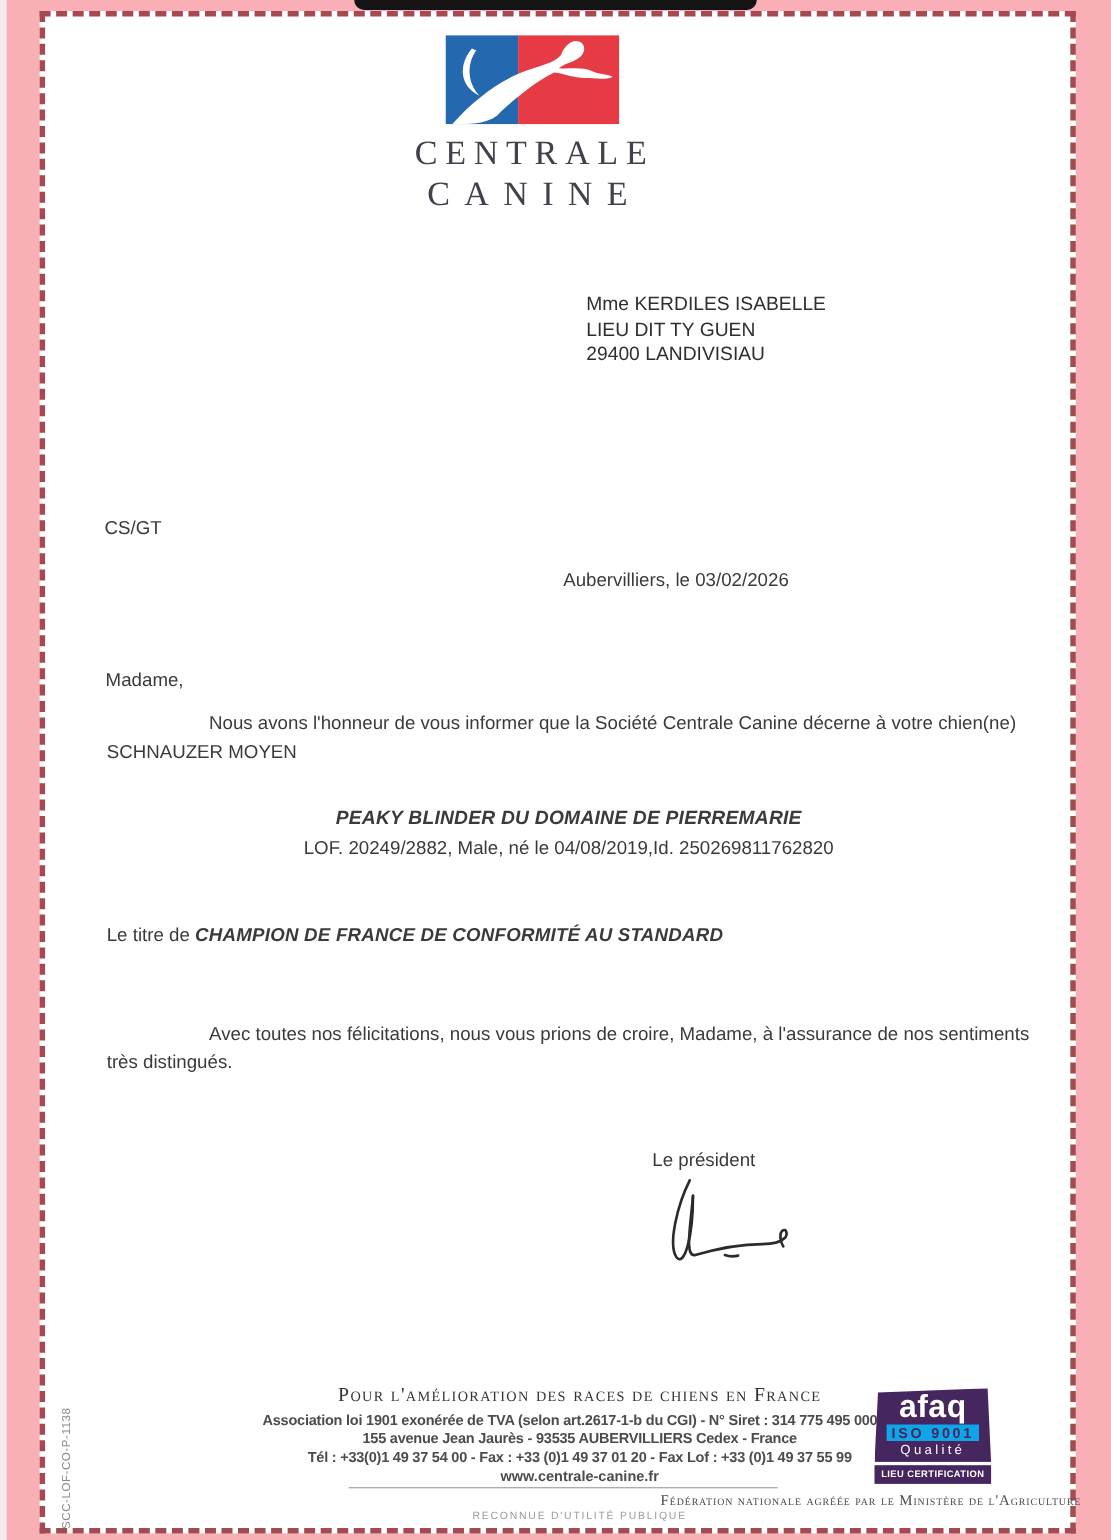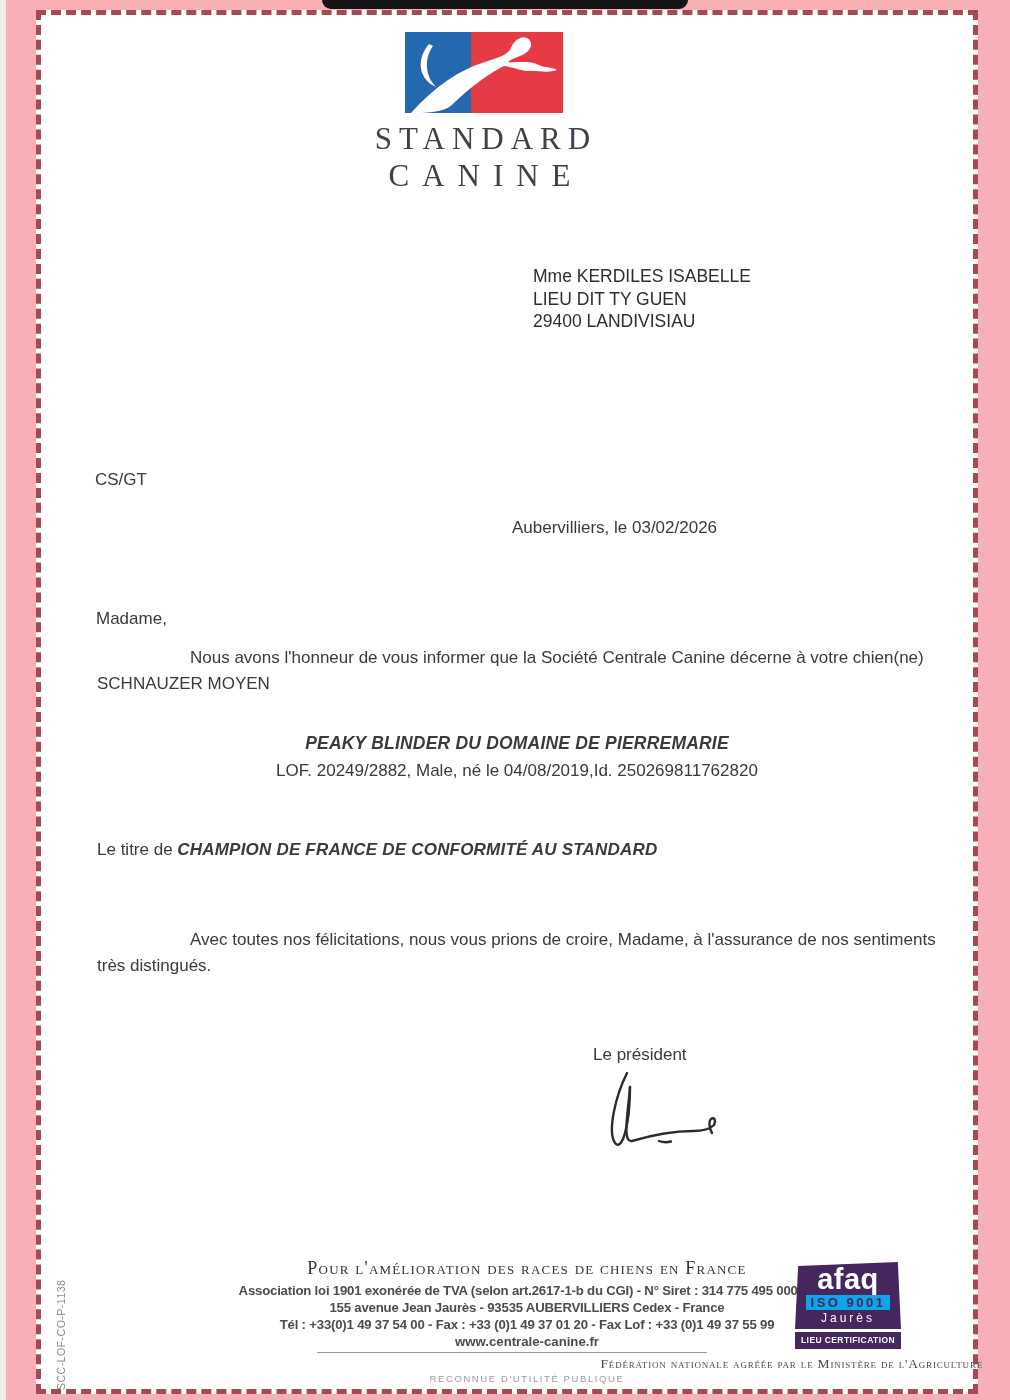--- a/index.html
+++ b/index.html
@@ -90,21 +90,21 @@
                C128,9 127,16 122,20
                C116,25 109,25 103,30
                C112,31 124,28 134,33
                C140,36 148,35 152,38
                C144,41 135,39 127,39
                C116,39 108,35 99,34
                C82,42 60,60 47,73
                C37,81 20,81 6,81 Z" fill="#ffffff"></path>
     </svg>
   </div>
-  <div class="abs brand-1">STANDARD</div>
+  <div class="abs brand-1">CENTRALE</div>
   <div class="abs brand-2">CANINE</div>
 
   <div class="abs recipient">
     <div>Mme KERDILES ISABELLE</div>
     <div>LIEU DIT TY GUEN</div>
     <div>29400 LANDIVISIAU</div>
   </div>
 
   <div class="abs reference">CS/GT</div>
   <div class="abs dateline">Aubervilliers, le 03/02/2026</div>
@@ -144,20 +144,20 @@
   </div>
 
   <div class="abs sep-line"></div>
   <div class="abs federation">Fédération nationale agréée par le Ministère de l'Agriculture</div>
   <div class="abs federation-sub">RECONNUE D'UTILITÉ PUBLIQUE</div>
 
   <div class="abs afaq">
     <div class="afaq-main">
       <div class="afaq-word">afaq</div>
       <div class="afaq-iso">ISO 9001</div>
-      <div class="afaq-quality">Jaurès</div>
+      <div class="afaq-quality">Qualité</div>
     </div>
     <div class="afaq-bar">LIEU CERTIFICATION</div>
   </div>
 
   <div class="abs doc-code">SCC-LOF-CO-P-1138</div>
 
 </div>
 
 </body></html>

